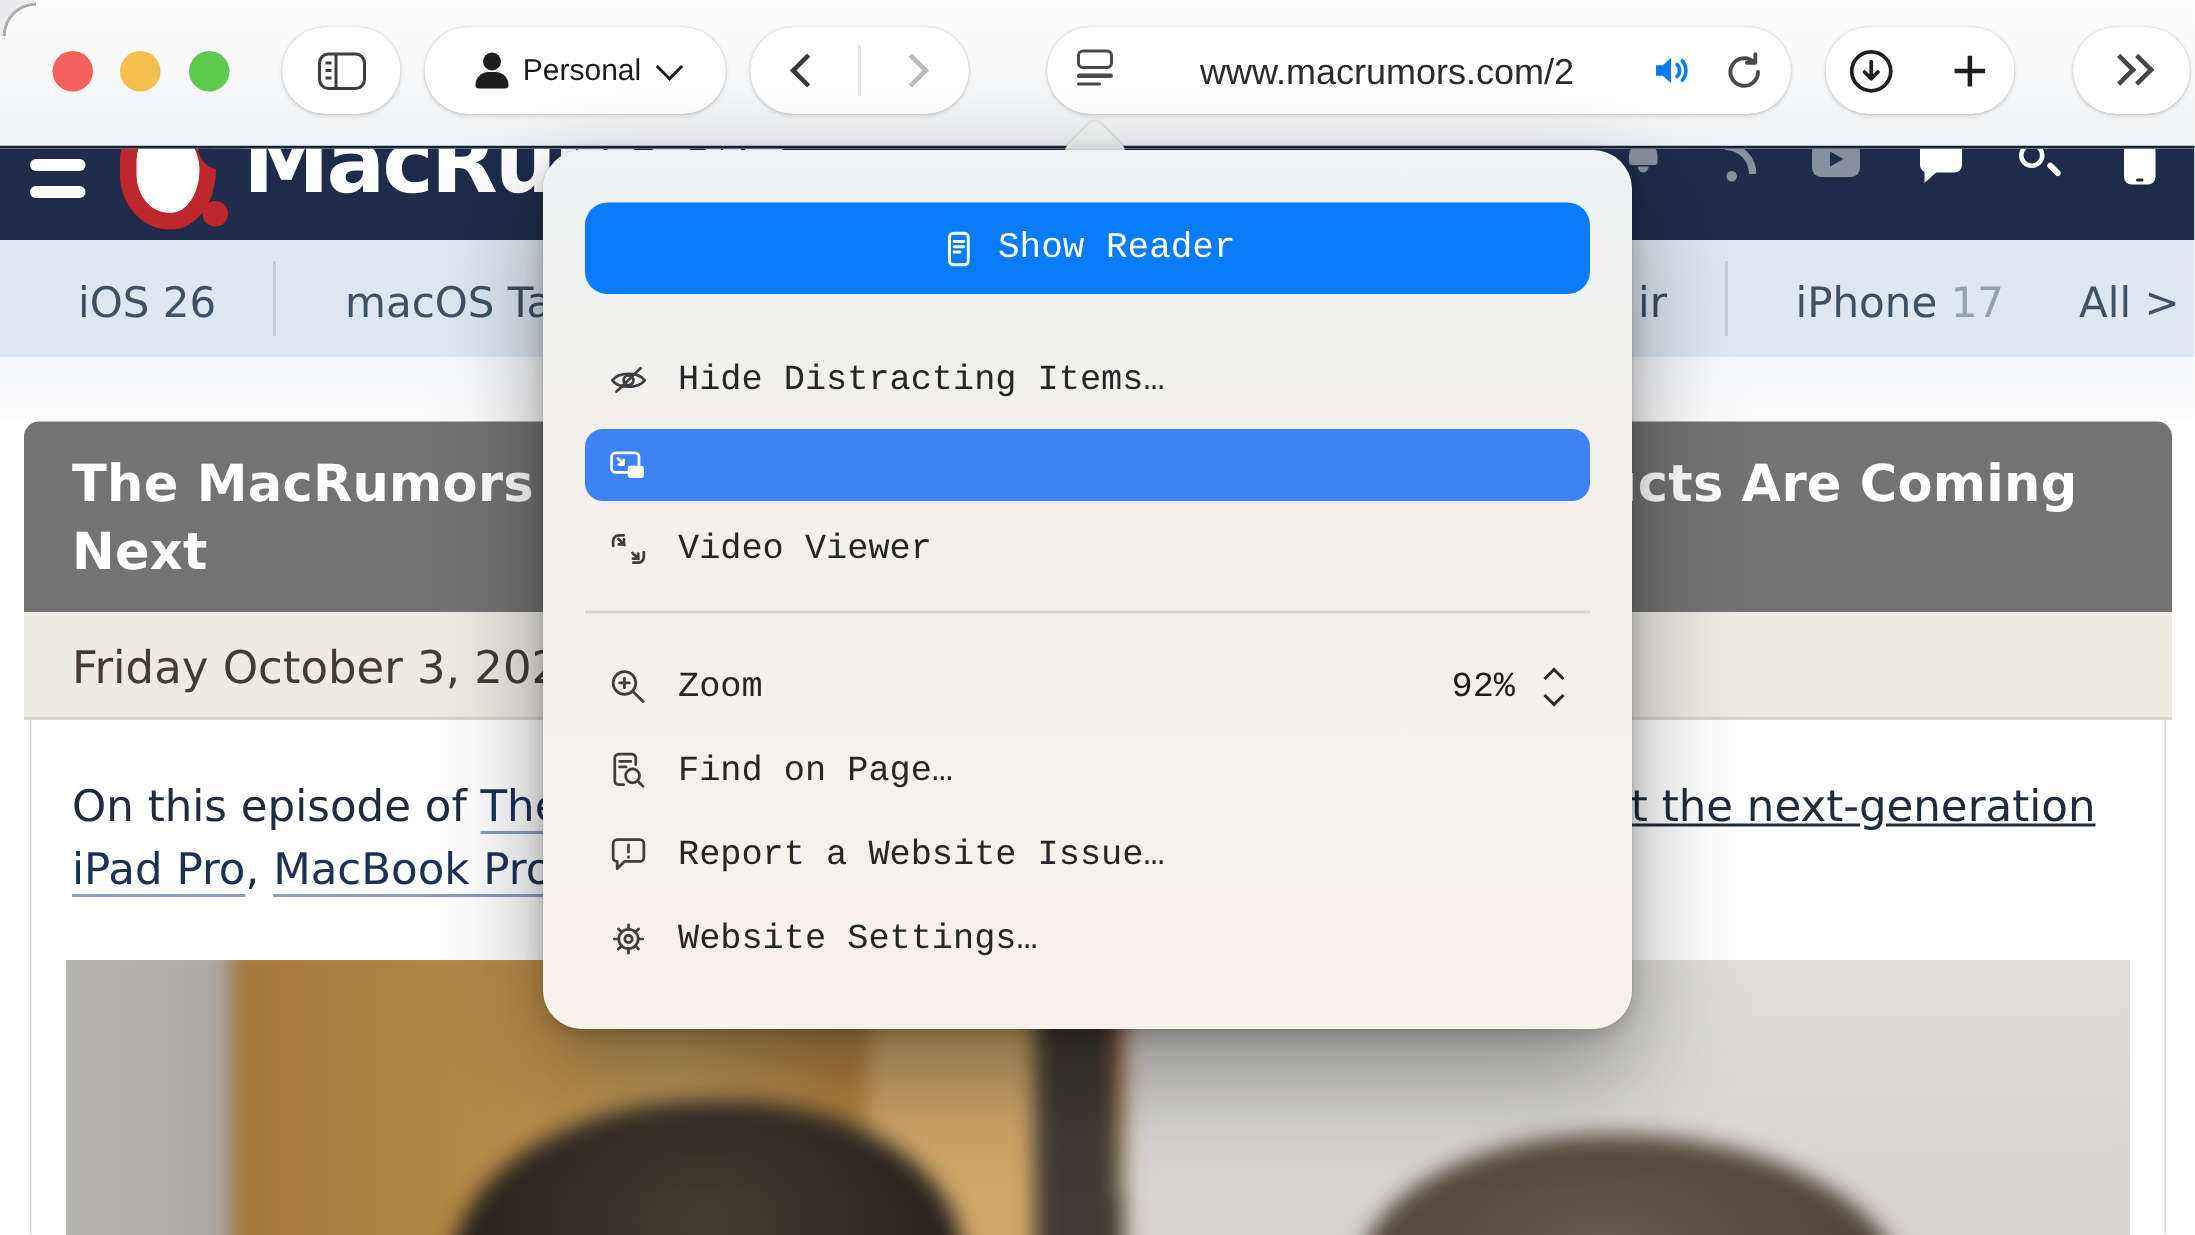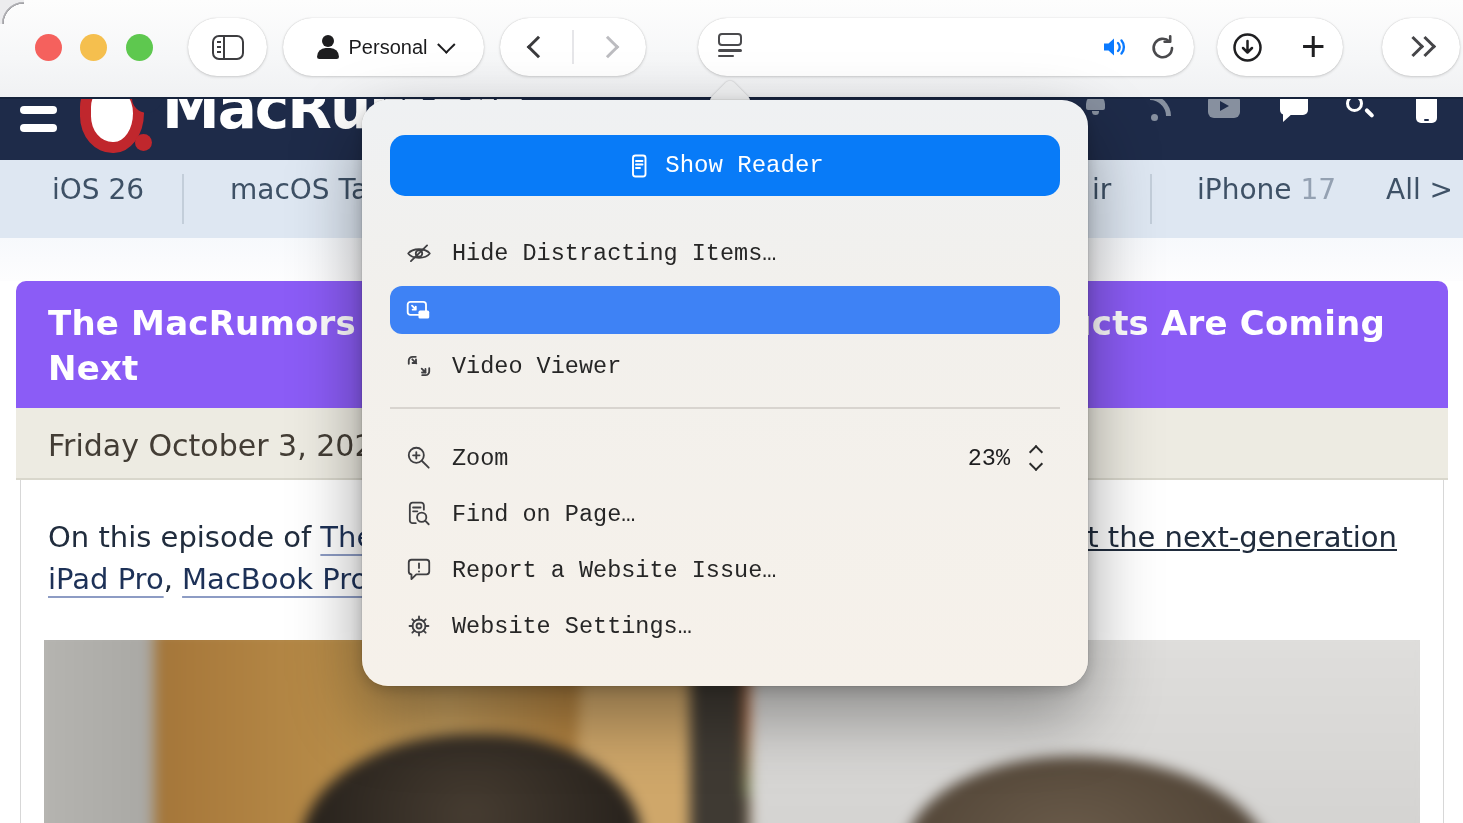--- a/index.html
+++ b/index.html
@@ -78,27 +78,27 @@
   .yt-icon { left:1208px; width:32px; height:23px; background:#87909f; border-radius:6px; }
   .yt-icon::before { content:""; position:absolute; left:12px; top:6px; border-left:9px solid #1e2b49; border-top:5.5px solid transparent; border-bottom:5.5px solid transparent; }
   .chat-icon { left:1280px; width:28px; height:20px; background:#fff; border-radius:5px; }
   .chat-icon::before { content:""; position:absolute; left:3px; top:18px; border-top:9px solid #fff; border-right:10px solid transparent; }
   .search-icon-h { left:1346px; width:17px; height:17px; border:3.4px solid #fff; border-radius:50%; }
   .search-icon-h::after { content:""; position:absolute; left:15px; top:13px; width:11px; height:3.6px; background:#fff; border-radius:2px; transform:rotate(45deg); }
   .phone-icon { left:1416px; width:21px; height:28px; background:#fff; border-radius:5px; }
   .phone-icon::after { content:""; position:absolute; left:8px; bottom:2px; width:5px; height:2.5px; background:#1e2b49; border-radius:2px; }
 
   .mr-nav { position:absolute; left:0; top:61px; width:1463px; height:78px; background:#dee7f2; font-size:28px; color:#3e5166; }
-  .nav-item { position:absolute; top:13px; white-space:nowrap; }
+  .nav-item { position:absolute; top:25px; white-space:nowrap; }
   .nav-sep { position:absolute; top:14px; width:2px; height:50px; background:#c3ceda; }
   .num-light { color:#94a1b2; }
   .nav-after { position:absolute; left:0; top:139px; width:1463px; height:43px; background:linear-gradient(180deg,#f7f9fc,#fdfdfe); }
 
   .side-line { position:absolute; top:240px; bottom:0; width:1px; background:#d7d7d7; }
-  .red-box { position:absolute; left:16px; top:182px; width:1432px; height:127px; background:#8b5cf6; border-radius:10px 10px 0 0; }
+  .red-box { position:absolute; left:16px; top:182px; width:1432px; height:127px; background:#737373; border-radius:10px 10px 0 0; }
   .headline { position:absolute; font-size:34px; font-weight:bold; color:#fff; letter-spacing:.2px; }
   .hl1 { left:32px; top:22px; } .hl2 { left:32px; top:67px; } .hlr { right:63px; top:22px; }
   .date-bar { position:absolute; left:16px; top:309px; width:1432px; height:72px; background:#edebe2; border-bottom:2px solid #d9d7cc; }
   .date-text { position:absolute; left:32px; top:20px; font-size:30px; color:#433d35; }
 
   .para { position:absolute; font-size:29px; color:#202c3d; white-space:nowrap; }
   .p1 { left:48px; top:421px; } .p1r { right:66px; top:421px;text-decoration:underline; } .p2 { left:48px; top:463px; }
   .plink { color:#1d3157; text-decoration:underline; text-decoration-color:#8d9cc4; text-decoration-thickness:2px; text-underline-offset:7px; }
 
   .photo { position:absolute; left:44px; top:541px; width:1376px; height:183px; overflow:hidden; background:#d8d8d6; }
@@ -224,20 +224,21 @@
     <span class="vsep"></span>
     <span class="chev fwd"></span>
   </div>
 
   <div class="pill urlbar">
     <div class="reader-lines">
       <div class="box"></div>
         <div class="l1"></div>
         <div class="l2"></div>
     </div>
+    <span class="url-text">www.macrumors.com/2</span>
     <span class="url-fade"></span>
     <span class="speaker-icon">
       <svg width="28" height="26" viewBox="0 0 28 26">
         <path d="M2 9.5 v7 h4.5 l5.5 5 v-17 l-5.5 5 Z" fill="#0a7aff"></path>
         <path d="M16 9 a5.5 5.5 0 0 1 0 8 M19.5 6.5 a10 10 0 0 1 0 13" stroke="#0a7aff" stroke-width="2.4" fill="none" stroke-linecap="round"></path>
       </svg>
     </span>
     <span class="reload-icon">
       <svg width="30" height="30" viewBox="0 0 30 30">
         <path d="M24 15 a9.2 9.2 0 1 1 -2.7-6.5" stroke="#4a4a4d" stroke-width="2.6" fill="none" stroke-linecap="round"></path>
@@ -313,21 +314,21 @@
 
   <div class="prow" style="top:334px">
     <span class="picon">
       <svg class="ico" width="28" height="28" viewBox="0 0 26 26">
         <circle cx="10.5" cy="10.5" r="7"></circle>
         <path d="M15.8 15.8 L22 22"></path>
         <path d="M10.5 7.5 v6 M7.5 10.5 h6"></path>
       </svg>
     </span>
     <span>Zoom</span>
-    <span class="zoom-val">23%</span>
+    <span class="zoom-val">92%</span>
     <span class="stepper">
         <i></i>
         <i></i>
       </span>
   </div>
 
   <div class="prow" style="top:390px">
     <span class="picon">
       <svg class="ico" width="28" height="28" viewBox="0 0 26 26">
         <path d="M17.5 9 V5 a2.5 2.5 0 0 0 -2.5 -2.5 H7 A2.5 2.5 0 0 0 4.5 5 v14 a2.5 2.5 0 0 0 2.5 2.5 h3"></path>

